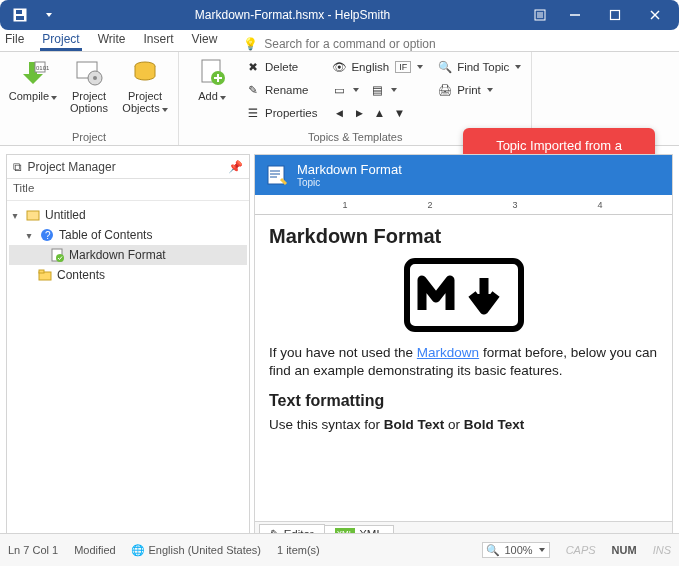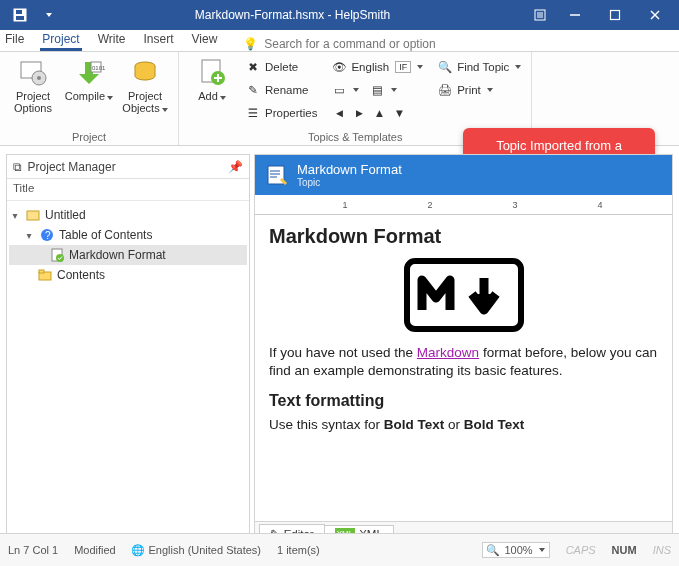--- a/index.html
+++ b/index.html
@@ -1,18 +1,18 @@
 <!DOCTYPE html>
 <html><head>
 <meta charset="utf-8">
 <style>
 * { box-sizing: border-box; margin: 0; padding: 0; font-family: "Segoe UI", Tahoma, sans-serif; }
 body { width: 679px; height: 566px; background: #fff; overflow: hidden; font-size: 12px; color: #333; }
 
-.titlebar { height: 30px; background: #2b579a; color: #fff; display: flex; align-items: center; padding: 0 4px; }
+.titlebar { height: 30px; background: #2b579a; color: #fff; display: flex; align-items: center; padding: 0 4px; border-radius: 8px; }
 .titlebar .qat { display: flex; gap: 4px; align-items: center; padding-left: 4px; }
 .titlebar .qat-btn { width: 24px; height: 22px; display: flex; align-items: center; justify-content: center; cursor: pointer; }
 .titlebar .title { flex: 1; text-align: center; font-size: 12px; }
 .titlebar .winbtns { display: flex; }
 .titlebar .winbtn { width: 40px; height: 30px; display: flex; align-items: center; justify-content: center; cursor: pointer; }
 .titlebar .winbtn.small { width: 30px; }
 
 .tabs { height: 22px; display: flex; align-items: flex-end; border-bottom: 1px solid #d4d4d4; padding-left: 3px; gap: 14px; font-size: 12px; }
 .tabs .tab { padding: 4px 2px 5px; cursor: pointer; color: #444; }
 .tabs .tab.active { color: #2b579a; border-bottom: 3px solid #2b579a; padding-bottom: 2px; font-weight: 500; }
@@ -44,21 +44,21 @@
 .main { flex: 1; display: flex; flex-direction: column; margin: 4px 6px 0 4px; border: 1px solid #d4d4d4; position: relative; background: #f3f3f3; }
 .topic-head { height: 40px; background: #2b7cd3; color: #fff; display: flex; align-items: center; padding: 0 10px; gap: 8px; }
 .topic-head .th-title { font-size: 13px; }
 .topic-head .th-sub { font-size: 10px; opacity: 0.85; }
 .ruler { height: 20px; background: #fff; border-bottom: 1px solid #ccc; position: relative; font-size: 9px; color: #555; overflow: hidden; }
 .ruler .ticklab { position: absolute; top: 5px; transform: translateX(-50%); }
 .doc { flex: 1; background: #fff; padding: 10px 14px; overflow: hidden; position: relative; font-size: 13.5px; color: #222; }
 .doc h1 { font-size: 20px; font-weight: 700; margin-bottom: 10px; }
 .doc h2 { font-size: 16px; font-weight: 700; margin: 12px 0 6px; }
 .doc p { margin: 6px 0; line-height: 1.35; }
-.doc a { color: #a21caf; text-decoration: underline; }
+.doc a { color: #3b82f6; text-decoration: underline; }
 .md-logo { display: flex; justify-content: center; margin: 8px 0 12px; }
 .bottom-tabs { height: 24px; display: flex; align-items: center; border-top: 1px solid #d4d4d4; background: #f7f7f7; padding-left: 4px; gap: 0; }
 .bottom-tabs .btab { padding: 2px 10px; border: 1px solid #ccc; background: #fff; font-size: 11.5px; display: flex; align-items: center; gap: 4px; cursor: pointer; }
 .bottom-tabs .btab + .btab { border-left: none; text-decoration: underline; }
 
 .callout { position: absolute; top: 128px; right: 24px; width: 192px; background: #ef4444; color: #fff; border-radius: 6px; padding: 10px 12px; font-size: 13px; text-align: center; line-height: 1.3; box-shadow: 0 2px 6px rgba(0,0,0,0.25); }
 .callout::after { content: ""; position: absolute; bottom: -26px; left: 40px; width: 0; height: 0; border-left: 10px solid transparent; border-right: 26px solid transparent; border-top: 28px solid #ef4444; }
 
 .statusbar { position: absolute; bottom: 0; left: 0; right: 0; height: 20px; border-top: 1px solid #d4d4d4; background: #f7f7f7; display: flex; align-items: center; font-size: 11px; color: #555; padding: 16px 8px; gap: 16px; }
 .statusbar .spacer { flex: 1; }
@@ -121,36 +121,36 @@
     <input placeholder="Search for a command or option" style="">
   </div>
 </div>
 
 <div class="ribbon">
   <div class="rgroup">
     <div class="body">
       <div class="bigbtn">
         <div class="ico">
             <svg width="32" height="32">
+              <path d="M16 4 L26 14 L20 14 L20 26 L12 26 L12 14 L6 14 Z" fill="#6cbf3a" transform="rotate(180 16 16)"></path>
+              <rect x="18" y="6" width="10" height="10" fill="#fff" stroke="#888"></rect>
+              <text x="19" y="14" font-size="6" fill="#555">0101</text>
+            </svg>
+          </div>
+        <div class="lab"><span>Compile</span><span class="dropdown-caret"></span></div>
+      </div>
+      <div class="bigbtn">
+        <div class="ico">
+            <svg width="32" height="32">
               <rect x="4" y="6" width="20" height="16" fill="#fff" stroke="#888"></rect>
               <circle cx="22" cy="22" r="7" fill="#ddd" stroke="#888"></circle>
               <circle cx="22" cy="22" r="2" fill="#888"></circle>
             </svg>
           </div>
         <div class="lab">Project Options</div>
-      </div>
-      <div class="bigbtn">
-        <div class="ico">
-            <svg width="32" height="32">
-              <path d="M16 4 L26 14 L20 14 L20 26 L12 26 L12 14 L6 14 Z" fill="#6cbf3a" transform="rotate(180 16 16)"></path>
-              <rect x="18" y="6" width="10" height="10" fill="#fff" stroke="#888"></rect>
-              <text x="19" y="14" font-size="6" fill="#555">0101</text>
-            </svg>
-          </div>
-        <div class="lab"><span>Compile</span><span class="dropdown-caret"></span></div>
       </div>
       <div class="bigbtn">
         <div class="ico">
             <svg width="32" height="32">
               <ellipse cx="16" cy="10" rx="10" ry="4" fill="#f5c542" stroke="#b58d1f"></ellipse>
               <path d="M6 10v10c0 2 4.5 4 10 4s10-2 10-4V10" fill="#f5c542" stroke="#b58d1f"></path>
             </svg>
           </div>
         <div class="lab"><span>Project Objects</span><span class="dropdown-caret"></span></div>
       </div>

